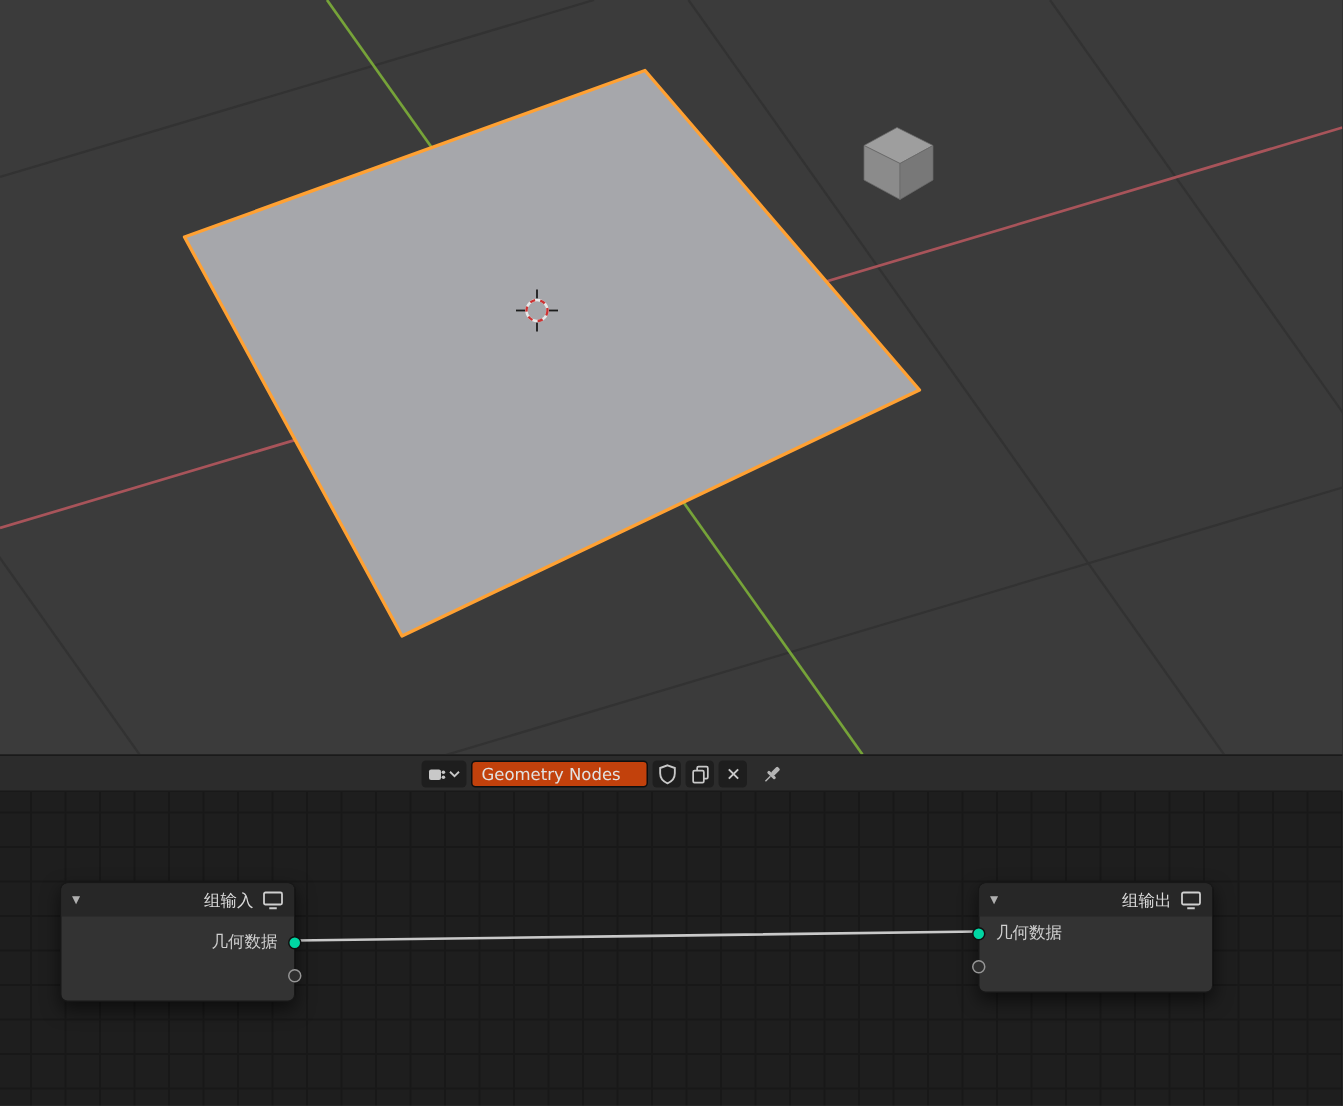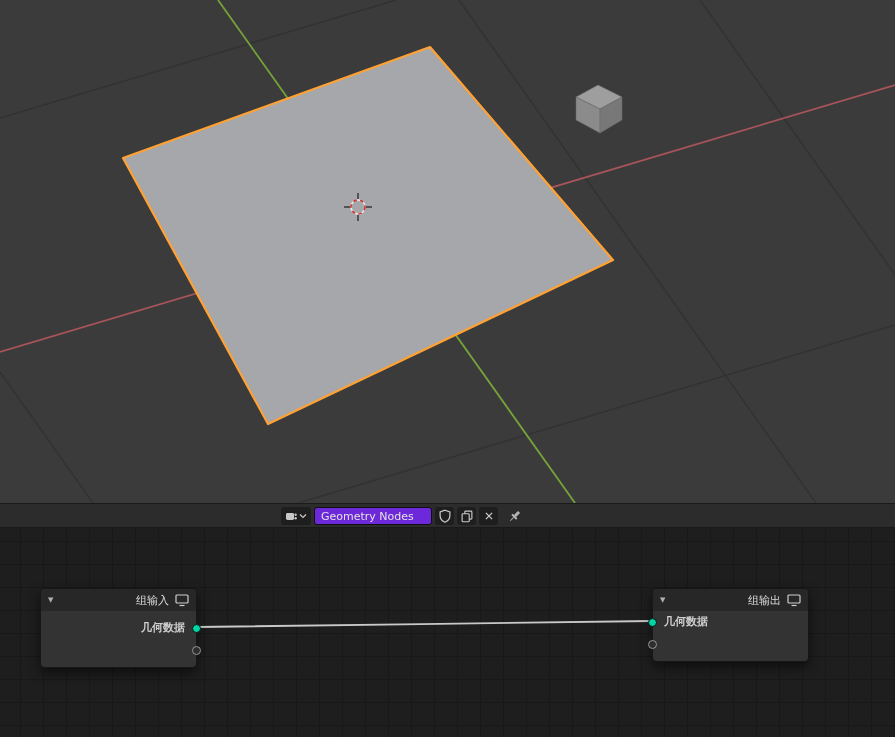--- a/index.html
+++ b/index.html
@@ -14,21 +14,21 @@
   .viewport svg{display:block;}
   
   .editor-header{
     position:relative;width:895px;height:25px;background:#2c2c2c;
     border-top:1px solid #1a1a1a;border-bottom:1px solid #191919;box-sizing:border-box;
   }
   .header-widgets{position:absolute;left:281px;top:3px;height:18px;display:flex;align-items:center;gap:3px;}
   .hbtn{display:flex;align-items:center;justify-content:center;height:18px;background:#1e1e1e;border-radius:3px;cursor:pointer;}
   .dd-btn{width:30px;gap:1px;}
   .name-field{
-    width:118px;height:18px;background:#6d28d9;border:1px solid #0f0f0f;border-radius:3px;
+    width:118px;height:18px;background:#c2410c;border:1px solid #0f0f0f;border-radius:3px;
     color:#e2e2e2;font-size:11px;padding:0 6px;box-sizing:border-box;font-family:inherit;outline:none;
   }
   .icon-btn{width:19px;}
   .pin-btn{background:transparent;margin-left:5px;width:18px;}
   
   .node-editor{
     position:relative;width:895px;height:209px;
     background-color:#1e1e1e;
     background-image:linear-gradient(#181818 1px,transparent 1px),
                      linear-gradient(90deg,#181818 1px,transparent 1px);
@@ -44,21 +44,21 @@
   .node-head{
     display:flex;align-items:center;gap:6px;height:22px;padding:0 7px;
     background:#272727;border-radius:4px 4px 0 0;font-size:11px;color:#dcdcdc;
   }
   .collapse{font-size:7px;color:#b0b0b0;line-height:1;}
   .node-title{flex:1;white-space:nowrap;text-align:right;}
   .monitor-wrap{display:flex;align-items:center;}
   .node-body{padding:0 0 6px;}
   #node-input .node-body{padding-top:6px;}
   #node-output .node-body{padding-top:0;}
-  .row{position:relative;height:22px;line-height:22px;font-size:11px;color:#cfcfcf;padding:0 11px;font-weight:bold;}
+  .row{position:relative;height:22px;line-height:22px;font-size:11px;color:#cfcfcf;padding:0 11px;}
   .row.out{text-align:right;}
   .row.in{text-align:left;}
   .socket{
     position:absolute;top:50%;width:9px;height:9px;margin-top:-4.5px;border-radius:50%;
     background:#00d6a3;border:1px solid #101010;box-sizing:border-box;cursor:crosshair;
   }
   .socket.right{right:-5px;}
   .socket.left{left:-5px;}
   .socket.virtual{background:#2e2e2e;border:1px solid #969696;}
 </style>

